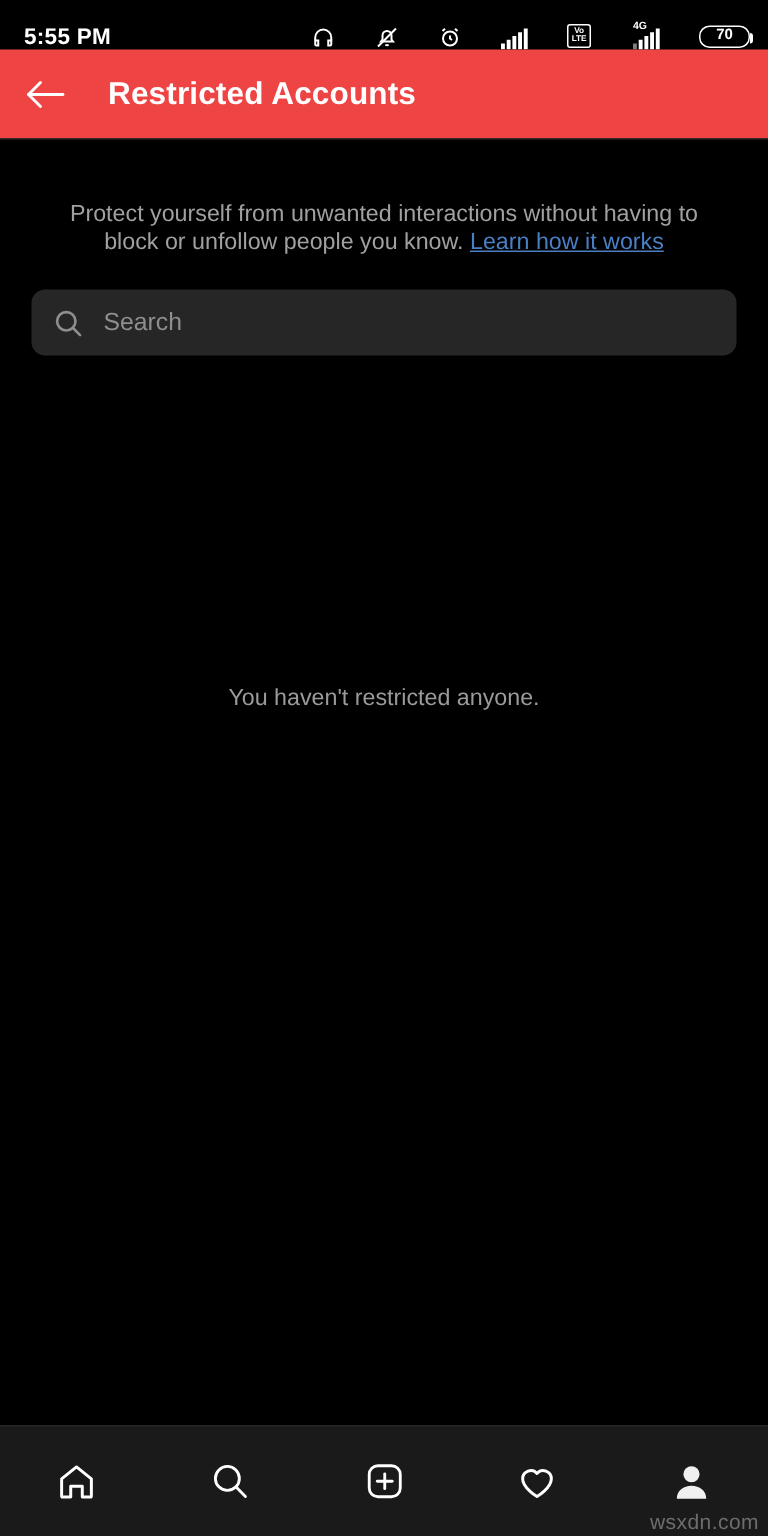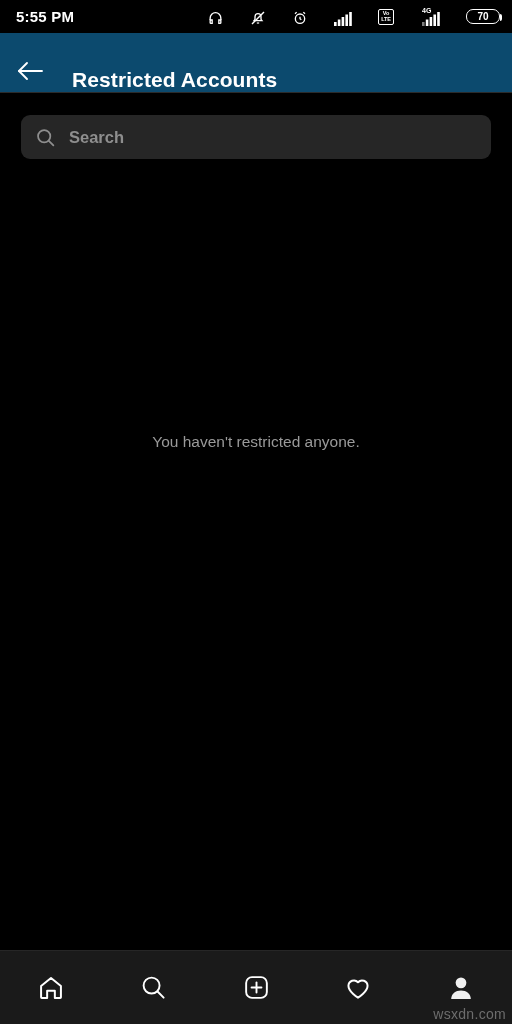--- a/index.html
+++ b/index.html
@@ -13,21 +13,21 @@
     position:relative;
     width:512px; height:1024px;
     background:#000;
     display:flex; flex-direction:column;
   }
 
   
   .statusbar {
     height:33px;
     background:#000;
-    display:flex; align-items:center;
+    display:flex; align-items:flex-end;
     padding:0 12px 0 16px;
     flex:0 0 auto;
   }
   .status-time {
     color:#fff; font-size:15px; font-weight:bold;
     letter-spacing:.2px;
   }
   .status-icons {
     margin-left:auto;
     display:flex; align-items:center; gap:26px;
@@ -58,22 +58,22 @@
   }
   .battery::after{
     content:""; position:absolute; right:-3px; top:4px;
     width:2px; height:7px; background:#fff; border-radius:0 2px 2px 0;
   }
   .battery span { color:#fff; font-size:10px; font-weight:bold; line-height:1; }
 
   
   .header {
     height:60px;
-    background:#0c4a6e;
-    display:flex; align-items:flex-end;
+    background:#ef4444;
+    display:flex; align-items:center;
     padding:0 16px;
     border-bottom:1px solid #2b2b2b;
     flex:0 0 auto;
   }
   .back-btn {
     width:42px; height:42px;
     display:flex; align-items:center; justify-content:flex-start;
     cursor:pointer;
   }
   .header-title {
@@ -105,26 +105,25 @@
     border-radius:9px;
     height:44px;
     display:flex; align-items:center;
     padding:0 14px;
     cursor:text;
   }
   .searchbar .mag { flex:0 0 auto; display:flex; }
   .search-placeholder {
     color:#8e8e8e; font-size:16.5px;
     margin-left:13px;
-    font-weight:bold;
   }
 
   .empty-state {
     position:absolute;
-    top:340px; left:0; right:0;
+    top:364px; left:0; right:0;
     text-align:center;
     color:#9a9a9a;
     font-size:15.5px;
   }
 
   
   .bottomnav {
     height:74px;
     background:#1a1a1a;
     border-top:1px solid #262626;
@@ -219,20 +218,23 @@
       <svg width="28" height="24" viewBox="0 0 28 24" fill="none" stroke="#fff" stroke-width="1.9" stroke-linecap="round" stroke-linejoin="round">
         <line x1="26" y1="12" x2="3" y2="12"></line>
         <polyline points="11,4 3,12 11,20"></polyline>
       </svg>
     </div>
     <div class="header-title">Restricted Accounts</div>
   </div>
 
   <div class="content">
 
+    <div class="desc">
+      <span>Protect yourself from unwanted interactions without having to block or unfollow people you know. </span><a class="link" href="#">Learn how it works</a>
+    </div>
 
     <div class="searchwrap">
       <div class="searchbar">
         <span class="mag">
           <svg width="21" height="21" viewBox="0 0 24 24" fill="none" stroke="#8e8e8e" stroke-width="2" stroke-linecap="round">
             <circle cx="10.5" cy="10.5" r="7"></circle>
             <line x1="15.8" y1="15.8" x2="21" y2="21"></line>
           </svg>
         </span>
         <span class="search-placeholder">Search</span>

